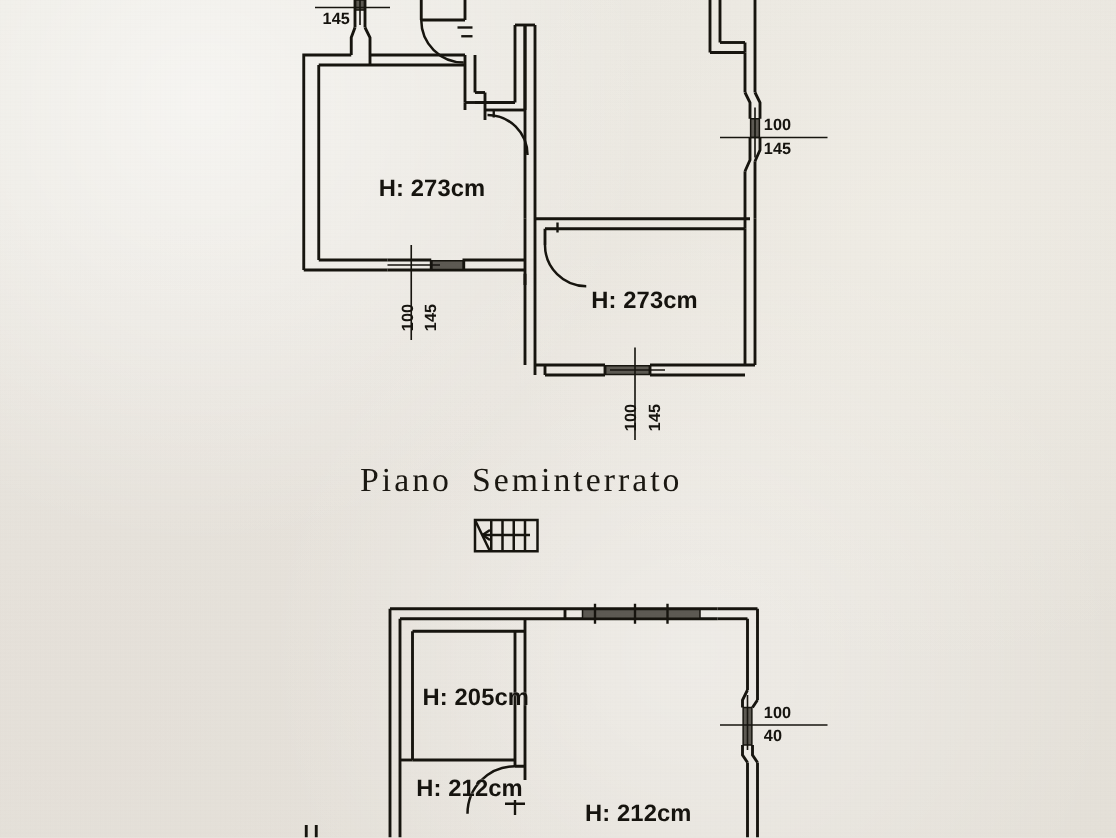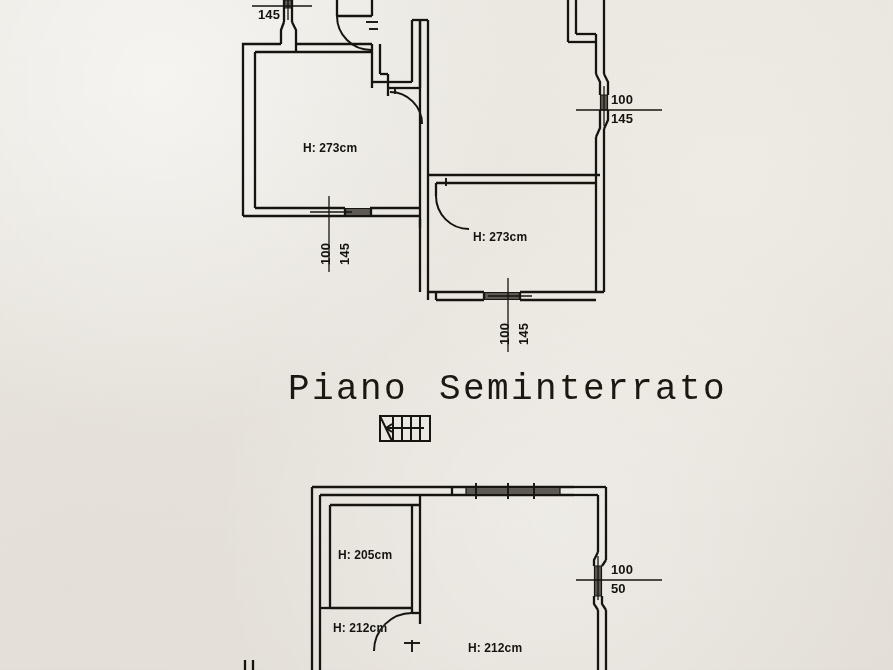--- a/index.html
+++ b/index.html
@@ -42,39 +42,39 @@
     top: 0;
   }
   .lbl {
     position: absolute;
     color: #16140f;
     font-weight: bold;
     white-space: nowrap;
     letter-spacing: .1px;
   }
   .room-label {
-    font-size: 12px;
+    font-size: 19px;
     font-family: "Liberation Sans", sans-serif;
     text-shadow: 0 0 1px rgba(235,232,225,.9);
   }
   .dim-num {
     font-size: 13px;
     font-family: "Liberation Sans", sans-serif;
     font-weight: bold;
   }
   .dim-vert {
     transform: rotate(-90deg);
     transform-origin: left top;
   }
   .plan-title {
-    font-size: 36px;
+    font-size: 27px;
     letter-spacing: 2.4px;
     font-weight: normal;
     color: #1b1812;
-    font-family: Liberation Mono, monospace;
+    font-family: Liberation Serif, serif;
     word-spacing: 7px;
   }
 </style>
 </head>
 <body>
 
 <div id="sheet">
 
   <svg id="plan-svg" width="893" height="670" viewBox="0 0 893 670">
     <defs>
@@ -314,16 +314,16 @@
 
   <div class="lbl plan-title" style="left:288px; top:369px;">Piano Seminterrato</div>
 
   <div class="lbl room-label" style="left:338px; top:548px;">H: 205cm</div>
 
   <div class="lbl room-label" style="left:333px; top:621px;">H: 212cm</div>
 
   <div class="lbl room-label" style="left:468px; top:641px;">H: 212cm</div>
 
   <div class="lbl dim-num" style="left:611px; top:562px;">100</div>
-  <div class="lbl dim-num" style="left:611px; top:581px;">50</div>
+  <div class="lbl dim-num" style="left:611px; top:581px;">40</div>
 
   <div id="grain"></div>
 </div>
 
 </body></html>

